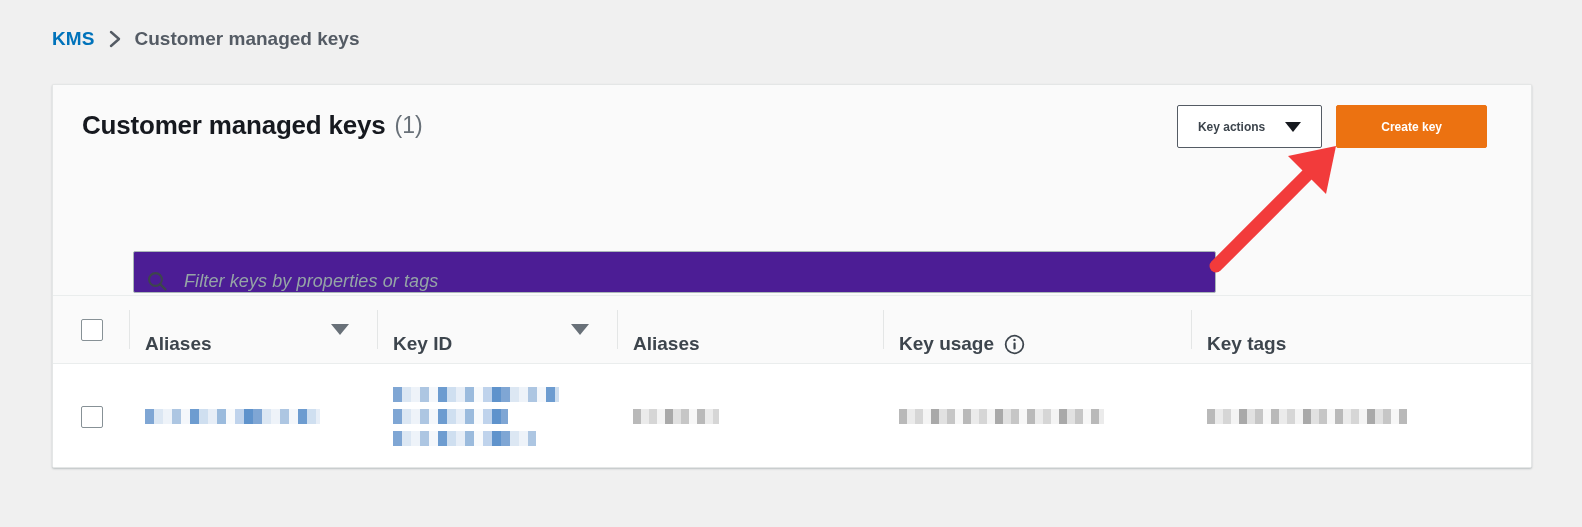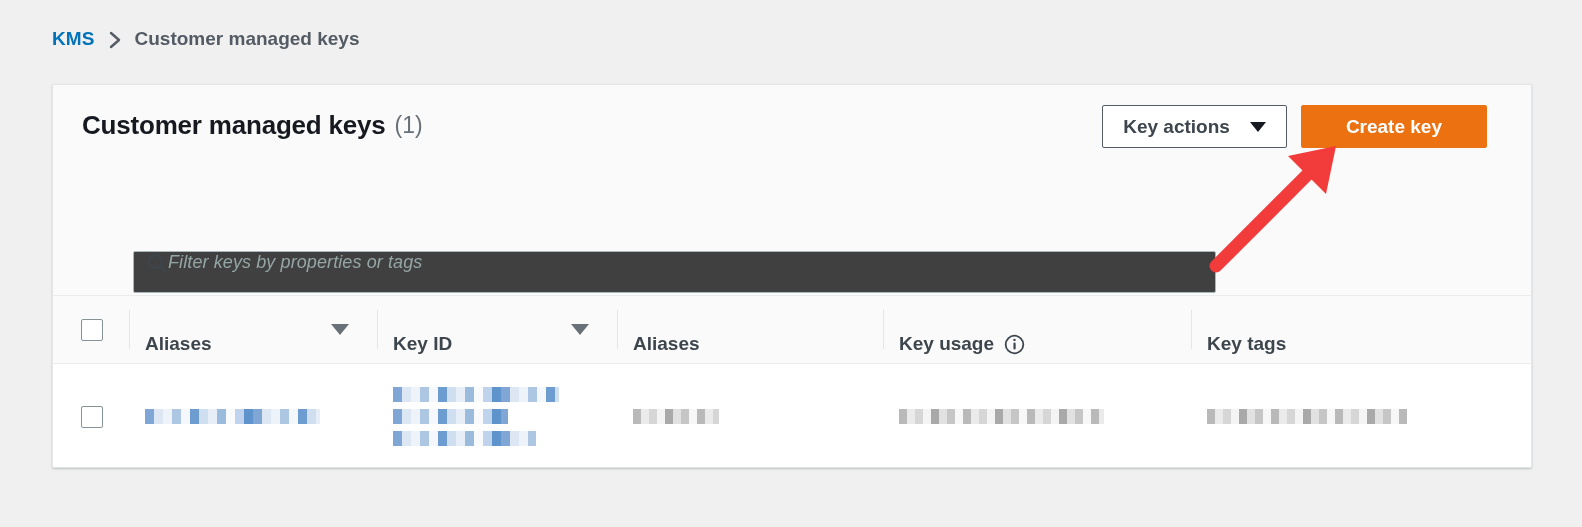--- a/index.html
+++ b/index.html
@@ -8,21 +8,21 @@
     width: 1582px; height: 527px;
     background: #f0f0f0;
     font-family: "Liberation Sans", sans-serif;
     overflow: hidden;
   }
   .page { position: relative; width: 1582px; height: 527px; background: #f0f0f0; }
 
   
   .breadcrumb {
     position: absolute; left: 52px; top: 28px;
-    display: flex; align-items: flex-end; gap: 12px;
+    display: flex; align-items: center; gap: 12px;
     font-size: 19px;
   }
   .bc-link { color: #0073bb; font-weight: 700; letter-spacing: .1px; cursor: pointer; }
   .bc-sep { display: inline-flex; align-items: center; justify-content: center; width: 16px; height: 20px; }
   .bc-sep svg { display: block; }
   .bc-current { color: #545b64; font-weight: 700; }
 
   
   .card {
     position: absolute; left: 52px; top: 84px;
@@ -43,21 +43,21 @@
     font-size: 26px; font-weight: 700; color: #16191f; letter-spacing: -.2px;
     white-space: nowrap;
   }
   .title-count { font-size: 23px; font-weight: 400; color: #687078; margin-left: 9px; }
 
   .head-actions {
     position: absolute; right: 44px; top: 20px;
     display: flex; align-items: center; gap: 14px;
   }
   .btn {
-    height: 43px; border-radius: 2px; font-size: 19px; font-weight: 700;
+    height: 43px; border-radius: 2px; font-size: 12px; font-weight: 700;
     display: inline-flex; align-items: center; justify-content: center;
     cursor: pointer; white-space: nowrap;
   }
   .btn-normal {
     background: #fff; color: #3d454d; border: 1px solid #545b64;
     padding: 0 20px; gap: 20px;
   }
   .btn-normal .caret {
     width: 0; height: 0; border-left: 8px solid transparent; border-right: 8px solid transparent;
     border-top: 10px solid #16191f; display: inline-block;
@@ -65,22 +65,22 @@
   .btn-primary {
     background: #ec7211; color: #ffffff; border: 1px solid #ec7211;
     padding: 0 44px;
   }
 
   .search-wrap {
     position: absolute; left: 80px; top: 166px; width: 1083px; height: 42px;
   }
   .search-box {
     width: 100%; height: 100%;
-    background: #404040; border: 1px solid #aab7b8; border-radius: 2px;
-    display: flex; align-items: flex-start; padding: 0 12px; gap: 0;
+    background: #4c1d95; border: 1px solid #aab7b8; border-radius: 2px;
+    display: flex; align-items: flex-end; padding: 0 12px; gap: 16px;
   }
   .search-icon { flex: 0 0 auto; display: flex; align-items: center; }
   .search-ph {
     font-size: 18px; color: #95a5a6; font-style: italic; letter-spacing: .1px;
     white-space: nowrap; user-select: none;
   }
 
   .pager {
     position: absolute; right: 44px; top: 228px;
     display: flex; align-items: center; gap: 0;

